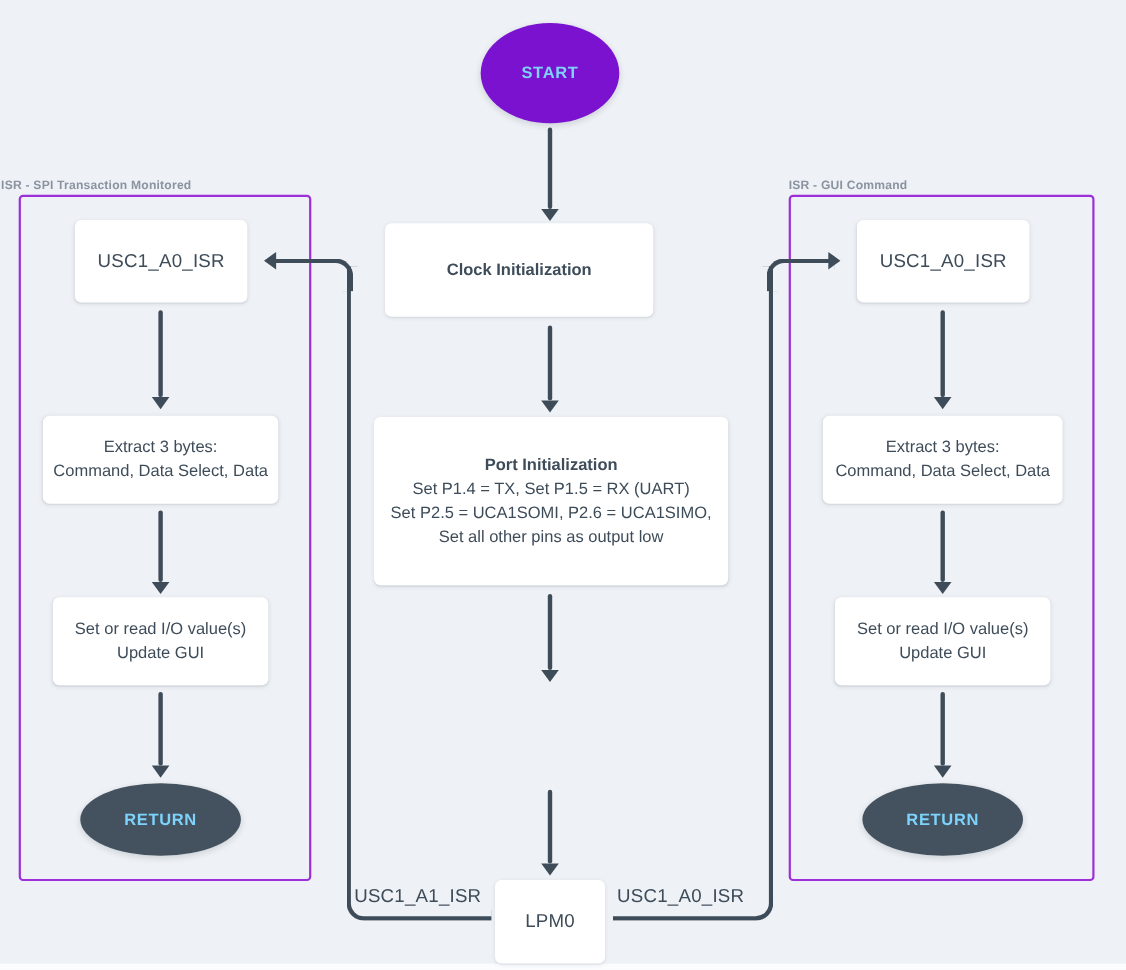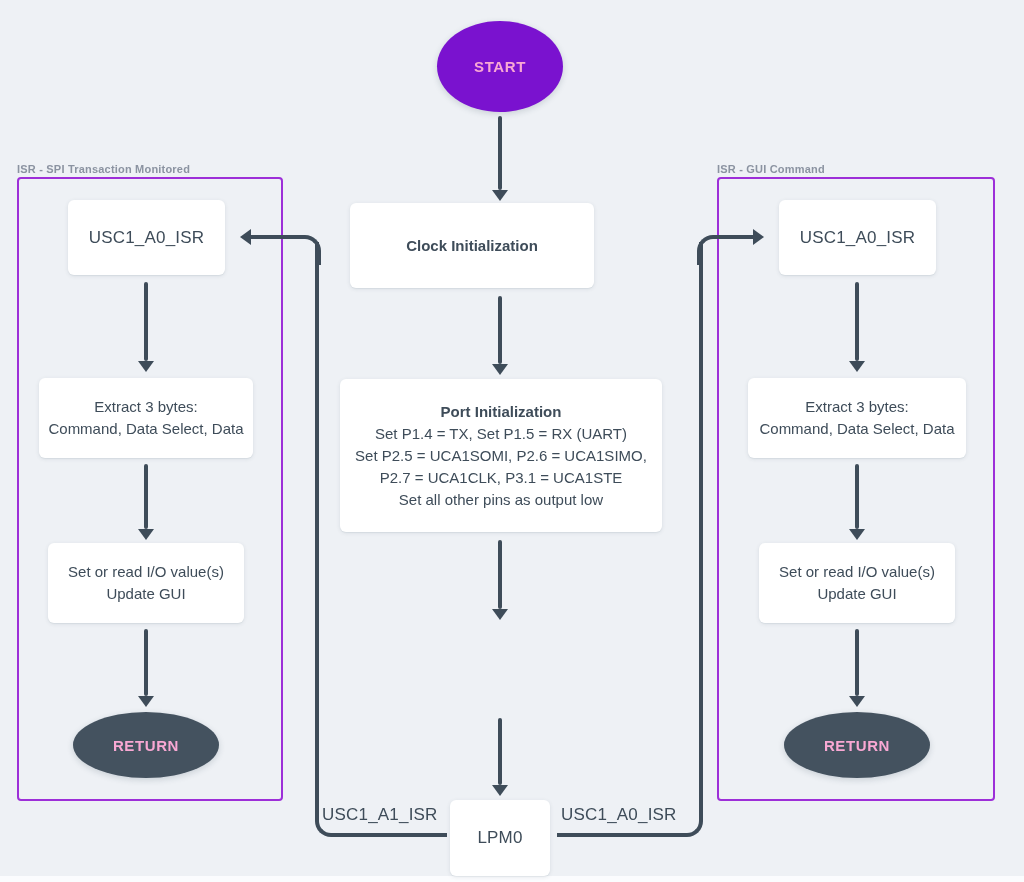--- a/index.html
+++ b/index.html
@@ -25,21 +25,21 @@
     position:absolute;background:#ffffff;border-radius:6px;z-index:3;
     box-shadow:0 1px 4px rgba(40,60,80,.10), 0 1px 1px rgba(40,60,80,.06);
     display:flex;flex-direction:column;justify-content:center;align-items:center;
     text-align:center;font-size:15px;line-height:22px;color:var(--ink);
   }
   .node .t{font-weight:700;}
   .node.big-label{font-size:17px;letter-spacing:.2px;}
   
   .ellipse{
     position:absolute;border-radius:50%;display:flex;align-items:center;justify-content:center;
-    color:#f9a8d4;font-weight:700;font-size:15px;letter-spacing:.6px;z-index:3;
+    color:#7dd3fc;font-weight:700;font-size:15px;letter-spacing:.6px;z-index:3;
     box-shadow:0 2px 6px rgba(40,60,80,.18);
   }
   .ellipse.start{background:var(--purple);}
   .ellipse.return{background:var(--return-fill);justify-content:center;}
   
   .varrow{position:absolute;width:16px;display:flex;flex-direction:column;align-items:center;z-index:2;}
   .varrow .shaft{width:4px;flex:1;background:var(--ink);border-radius:2px;}
   .varrow .vhead{width:0;height:0;border-left:8px solid transparent;border-right:8px solid transparent;border-top:11px solid var(--ink);}
   
   .elbow{position:absolute;z-index:2;}
@@ -51,21 +51,21 @@
   .hhead.point-left{border-top:8px solid transparent;border-bottom:8px solid transparent;border-right:11px solid var(--ink);}
   .hhead.point-right{border-top:8px solid transparent;border-bottom:8px solid transparent;border-left:11px solid var(--ink);}
   
   .edge-label{position:absolute;font-size:17px;font-weight:400;color:var(--ink);letter-spacing:.2px;z-index:3;}
 </style>
 </head>
 <body>
 
 <div class="canvas">
 
-  <div class="panel-title" style="left:17px;top:163px;">ISR - SPI Transaction Monitored</div>
+  <div class="panel-title" style="left:1px;top:163px;">ISR - SPI Transaction Monitored</div>
   <div class="panel" style="left:17px;top:177px;width:262px;height:620px;"></div>
 
   <div class="panel-title" style="left:717px;top:163px;">ISR - GUI Command</div>
   <div class="panel" style="left:717px;top:177px;width:274px;height:620px;"></div>
 
   <div class="ellipse start" style="left:437px;top:21px;width:126px;height:91px;">
     <span>START</span>
   </div>
 
   <div class="varrow" style="left:492px;top:116px;height:85px;">
@@ -86,21 +86,20 @@
   </div>
 
   <div class="node" style="left:350px;top:203px;width:244px;height:85px;">
     <div class="t">Clock Initialization</div>
   </div>
 
   <div class="node" style="left:340px;top:379px;width:322px;height:153px;">
     <div class="t">Port Initialization</div>
     <div>Set P1.4 = TX, Set P1.5 = RX (UART)</div>
     <div>Set P2.5 = UCA1SOMI,  P2.6 = UCA1SIMO,</div>
-    <div>P2.7 = UCA1CLK, P3.1 = UCA1STE</div>
     <div>Set all other pins as output low</div>
   </div>
 
 
   <div class="node big-label" style="left:450px;top:800px;width:100px;height:76px;">
     <div>LPM0</div>
   </div>
 
   <div class="elbow left-a" style="left:315px;top:242px;width:128px;height:591px;"></div>
   <div class="elbow left-b" style="left:249px;top:235px;width:68px;height:26px;"></div>

